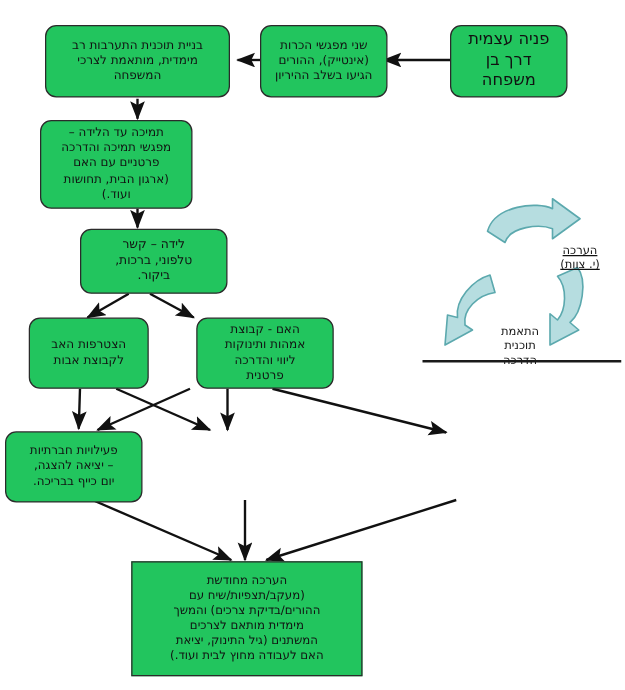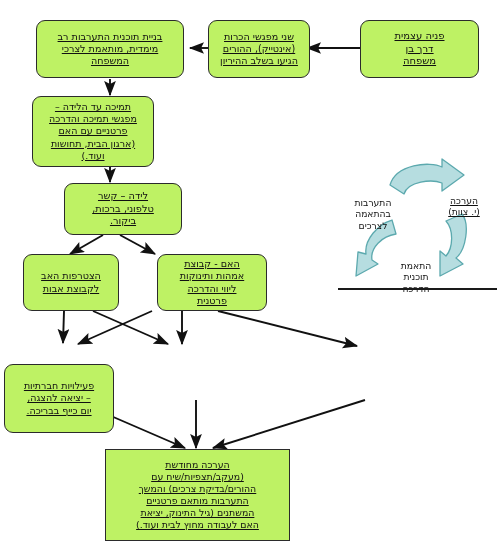--- a/index.html
+++ b/index.html
@@ -21,32 +21,31 @@
     top: 0;
     width: 500px;
     height: 552px;
     pointer-events: none;
   }
   .node {
     position: absolute;
     box-sizing: border-box;
     border: 1.3px solid #2b2b2b;
     border-radius: 9px;
-    background: #bef264;
+    background: #22c55e;
     display: flex;
     align-items: center;
     justify-content: flex-end;
     text-align: center;
     direction: rtl;
     unicode-bidi: isolate;
     color: #111111;
     line-height: 1.28;
     padding: 3px 5px;
     z-index: 2;
-    text-decoration: underline;
   }
   .node.square {
     border-radius: 0;
     border-width: 1.2px;
   }
   .node span {
     display: block;
     width: 100%;
     white-space: pre-line;
   }
@@ -96,21 +95,21 @@
       <path d="M152,311 L78,344"></path>
       <path d="M182,311 L182,344"></path>
       <path d="M218,311 L357,346"></path>
 
       <path d="M74,400 L185,448"></path>
       <path d="M196,400 L196,448"></path>
       <path d="M365,400 L213,448"></path>
     </g>
   </svg>
 
-  <div class="node" style="left:360px; top:20px; width:119px; height:58px; font-size:10px;">
+  <div class="node" style="left:360px; top:20px; width:94px; height:58px; font-size:13px;">
     <span>פניה עצמית
 דרך בן
 משפחה</span>
   </div>
 
   <div class="node" style="left:208px; top:20px; width:102px; height:58px; font-size:9.6px;">
     <span>שני מפגשי הכרות
 (אינטייק), ההורים
 הגיעו בשלב ההיריון</span>
   </div>
@@ -140,33 +139,33 @@
 לקבוצת אבות</span>
   </div>
 
   <div class="node" style="left:133px; top:254px; width:110px; height:57px; font-size:9.6px;margin-left:24px;">
     <span>האם - קבוצת
 אמהות ותינוקות
 ליווי והדרכה
 פרטנית</span>
   </div>
 
-  <div class="node" style="left:4px; top:345px; width:110px; height:69px; font-size:9.5px;margin-top:19px;">
+  <div class="node" style="left:4px; top:345px; width:110px; height:57px; font-size:9.5px;">
     <span>פעילויות חברתיות
 – יציאה להצגה,
 יום כייף בבריכה.</span>
   </div>
 
 
 
   <div class="node square" style="left:105px; top:449px; width:185px; height:92px; font-size:9.4px;">
     <span>הערכה מחודשת
 (מעקב/תצפיות/שיח עם
 ההורים/בדיקת צרכים) והמשך
-התערבות מותאם פרטניים
+מימדית מותאם לצרכים
 המשתנים (גיל התינוק, יציאת
 האם לעבודה מחוץ לבית ועוד.)</span>
   </div>
 
   <svg class="cyc-arrow" style="position:absolute; left:336px; top:158px; width:164px; height:135px;" viewBox="0 0 164 135" xmlns="http://www.w3.org/2000/svg">
 
     <path d="M54,27 C60,6 94,3 106,9 L106,1 L128,17 L106,33 L106,25
              C96,21 72,23 68,36 Z" fill="#b6dde0" stroke="#5ca9ae" stroke-width="1.3" stroke-linejoin="round"></path>
 
     <path d="M126,56 C134,66 130,92 120,100 L127,106 L104,118 L104,93 L110,98
@@ -180,21 +179,16 @@
     <span>הערכה
 (י. צוות)</span>
   </div>
 
   <div class="legend-label" style="left:388px; top:248px; width:56px; font-size:9.2px;">
     <span>התאמת
 תוכנית
 הדרכה</span>
   </div>
 
-  <div class="legend-label" style="left:340px; top:185px; width:66px; font-size:9.2px;">
-    <span>התערבות
-בהתאמה
-לצרכים</span>
-  </div>
 
   <div class="divider" style="left:338px; top:288px; width:159px; height:2px;"></div>
 
 </div>
 
 </body></html>

